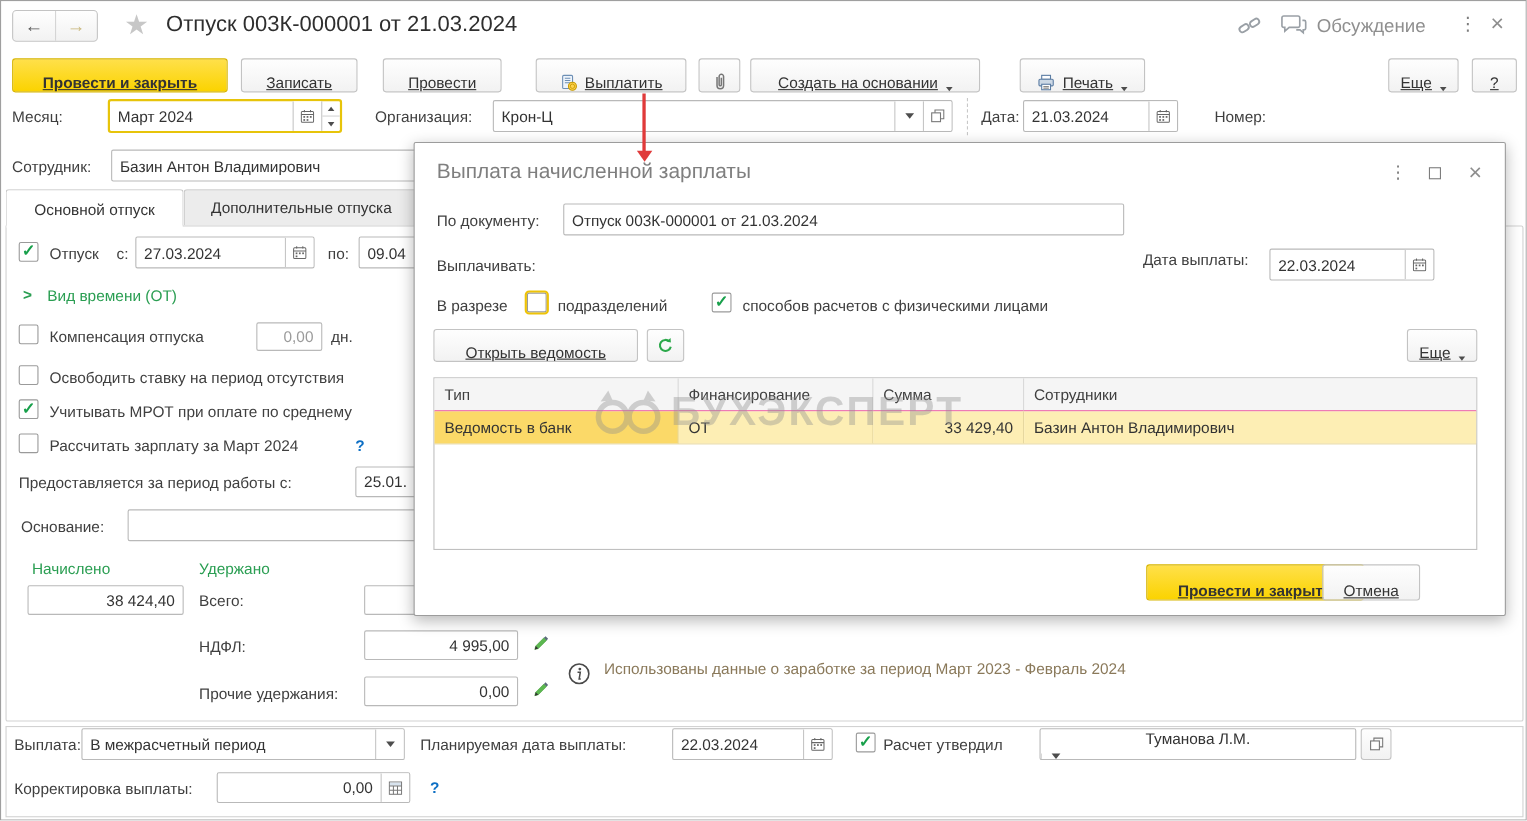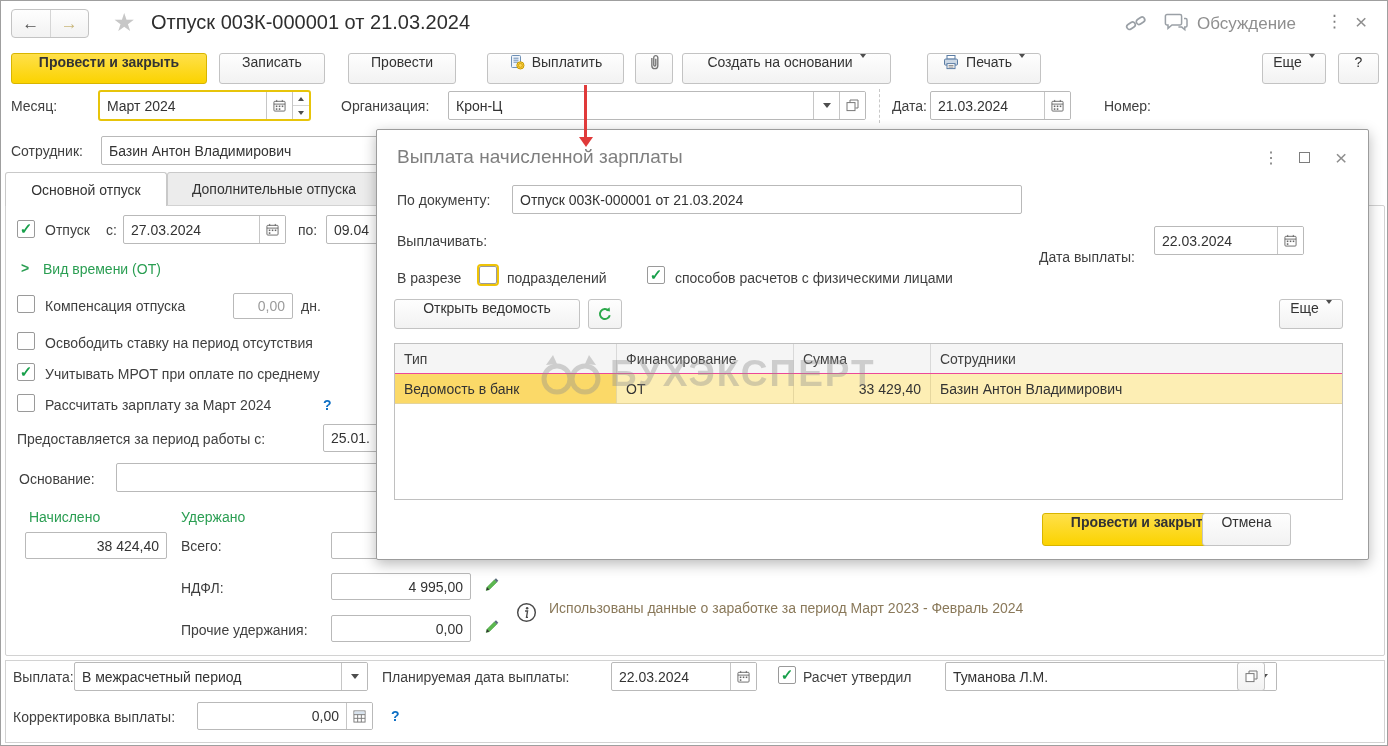--- a/index.html
+++ b/index.html
@@ -30,24 +30,24 @@
   .focus-yellow { border:2px solid #e7c40a; border-radius:3px; }
   .tri-down { width:0; height:0; border-left:4px solid transparent; border-right:4px solid transparent; border-top:5px solid #4d4d4d; }
   .tri-up-s { width:0; height:0; border-left:3px solid transparent; border-right:3px solid transparent; border-bottom:4px solid #4d4d4d; }
   .tri-down-s { width:0; height:0; border-left:3px solid transparent; border-right:3px solid transparent; border-top:4px solid #4d4d4d; }
   .spin { width:17px; align-self:stretch; border-left:1px solid #c6c6c6; display:flex; flex-direction:column; }
   .spin > div { flex:1; display:flex; align-items:center; justify-content:center; cursor:pointer; }
   .spin > div:first-child { border-bottom:1px solid #d5d5d5; }
 
   
   .btn {
-    display:inline-flex; align-items:flex-start; justify-content:center; gap:7px;
+    display:inline-flex; align-items:flex-end; justify-content:center; gap:7px;
     border:1px solid #c3c3c3; border-radius:3px;
     background:linear-gradient(#fefefe,#f2f2f2);
-    height:31px; padding:0 13px; cursor:pointer; white-space:nowrap; color:#333;
+    height:31px; padding:0 13px; cursor:pointer; white-space:nowrap; color:#333;text-decoration:underline;
   }
   .btn-yellow {
     background:linear-gradient(#ffe04a,#fbd300); border:1px solid #d8b500; font-weight:bold;
   }
   .chk {
     width:18px; height:18px; border:1px solid #9a9a9a; border-radius:2px; background:#fff;
     display:inline-flex; align-items:center; justify-content:center; cursor:pointer;
     font-size:15px; font-weight:bold; color:#18a04b; line-height:1;
   }
   .chk.checked::after { content:"✓"; margin-top:-2px; }
@@ -380,21 +380,21 @@
               <rect x="3" y="7" width="1.7" height="1.7"></rect>
               <rect x="6.2" y="7" width="1.7" height="1.7"></rect>
               <rect x="9.4" y="7" width="1.7" height="1.7"></rect>
               <rect x="3" y="10" width="1.7" height="1.7"></rect>
             </g>
           </svg>
         </div>
     </div>
     <span class="abs chk checked" style="left:777px;top:665px;"></span>
     <span class="abs lbl" style="left:802px;top:668px;">Расчет утвердил</span>
-    <div class="abs field" style="left:944px;top:661px;width:332px;">
+    <div class="abs field" style="left:944px;top:661px;width:288px;flex-direction:column;">
       <div class="txt">Туманова Л.М.</div>
       <div class="seg">
           <span class="tri-down"></span>
         </div>
     </div>
     <div class="abs icon-btn-sq" style="left:1236px;top:661px;height:29px;">
         <svg width="13" height="13" viewBox="0 0 13 13">
           <rect x="1" y="3.6" width="8" height="8" fill="#fff" stroke="#787878"></rect>
           <path d="M4 3.6 V1 h8 v8 h-2.6" fill="none" stroke="#787878"></path>
         </svg>
@@ -422,21 +422,21 @@
     <div class="abs dots" style="left:886px;top:20px;">⋮</div>
     <div class="abs maxi" style="left:922px;top:22px;"></div>
     <div class="abs x-close" style="left:958px;top:17px;">×</div>
 
     <span class="abs lbl" style="left:20px;top:62px;">По документу:</span>
     <div class="abs field" style="left:135px;top:55px;width:510px;">
       <div class="txt">Отпуск 003К-000001 от 21.03.2024</div>
     </div>
 
     <span class="abs lbl" style="left:20px;top:103px;">Выплачивать:</span>
-    <span class="abs lbl" style="left:662px;top:119px;">Дата выплаты:</span>
+    <span class="abs lbl" style="left:662px;top:98px;">Дата выплаты:</span>
     <div class="abs field" style="left:777px;top:96px;width:150px;">
       <div class="txt">22.03.2024</div>
       <div class="seg">
           <svg width="13" height="13" viewBox="0 0 14 14">
             <rect x="1" y="2.5" width="12" height="10.5" rx="1" fill="none" stroke="#666"></rect>
             <line x1="1" y1="5.5" x2="13" y2="5.5" stroke="#666"></line>
             <line x1="4" y1="1" x2="4" y2="3.2" stroke="#666"></line>
             <line x1="10" y1="1" x2="10" y2="3.2" stroke="#666"></line>
             <g fill="#666">
               <rect x="3" y="7" width="1.7" height="1.7"></rect>

